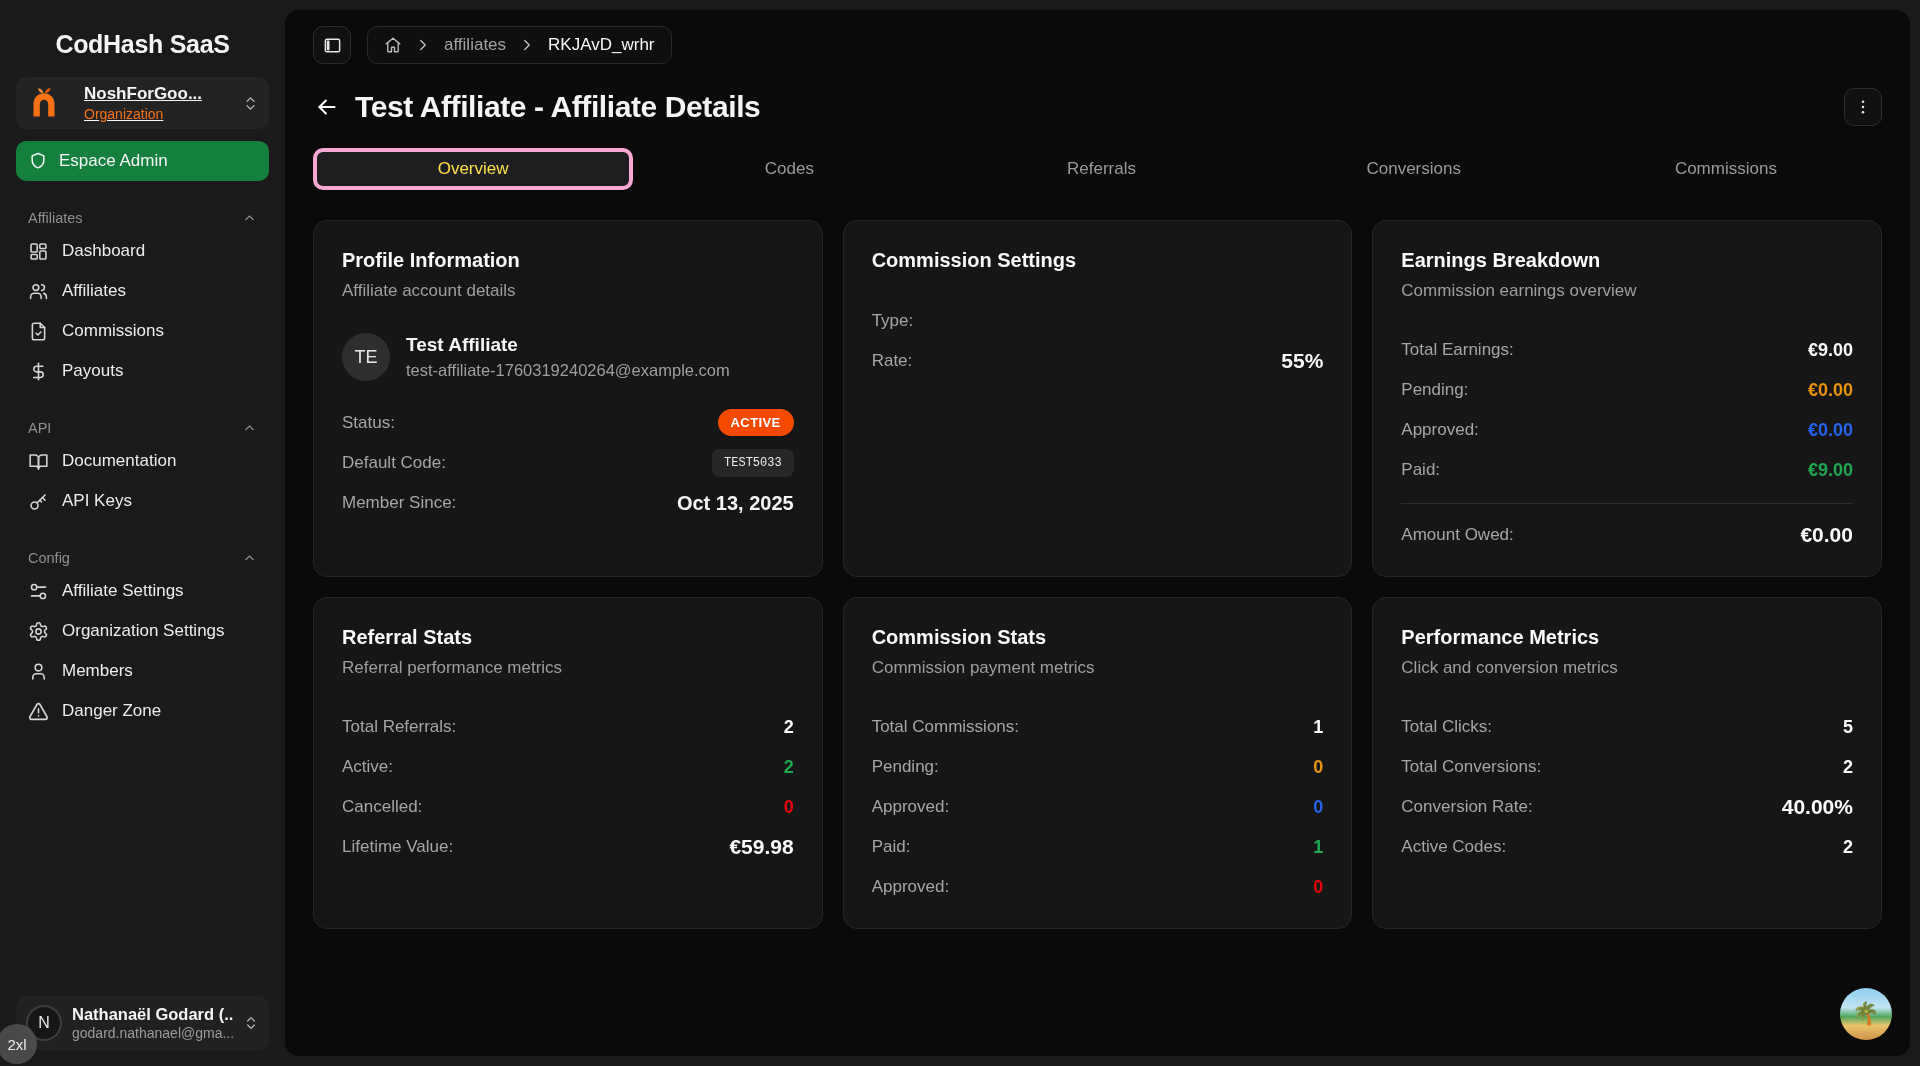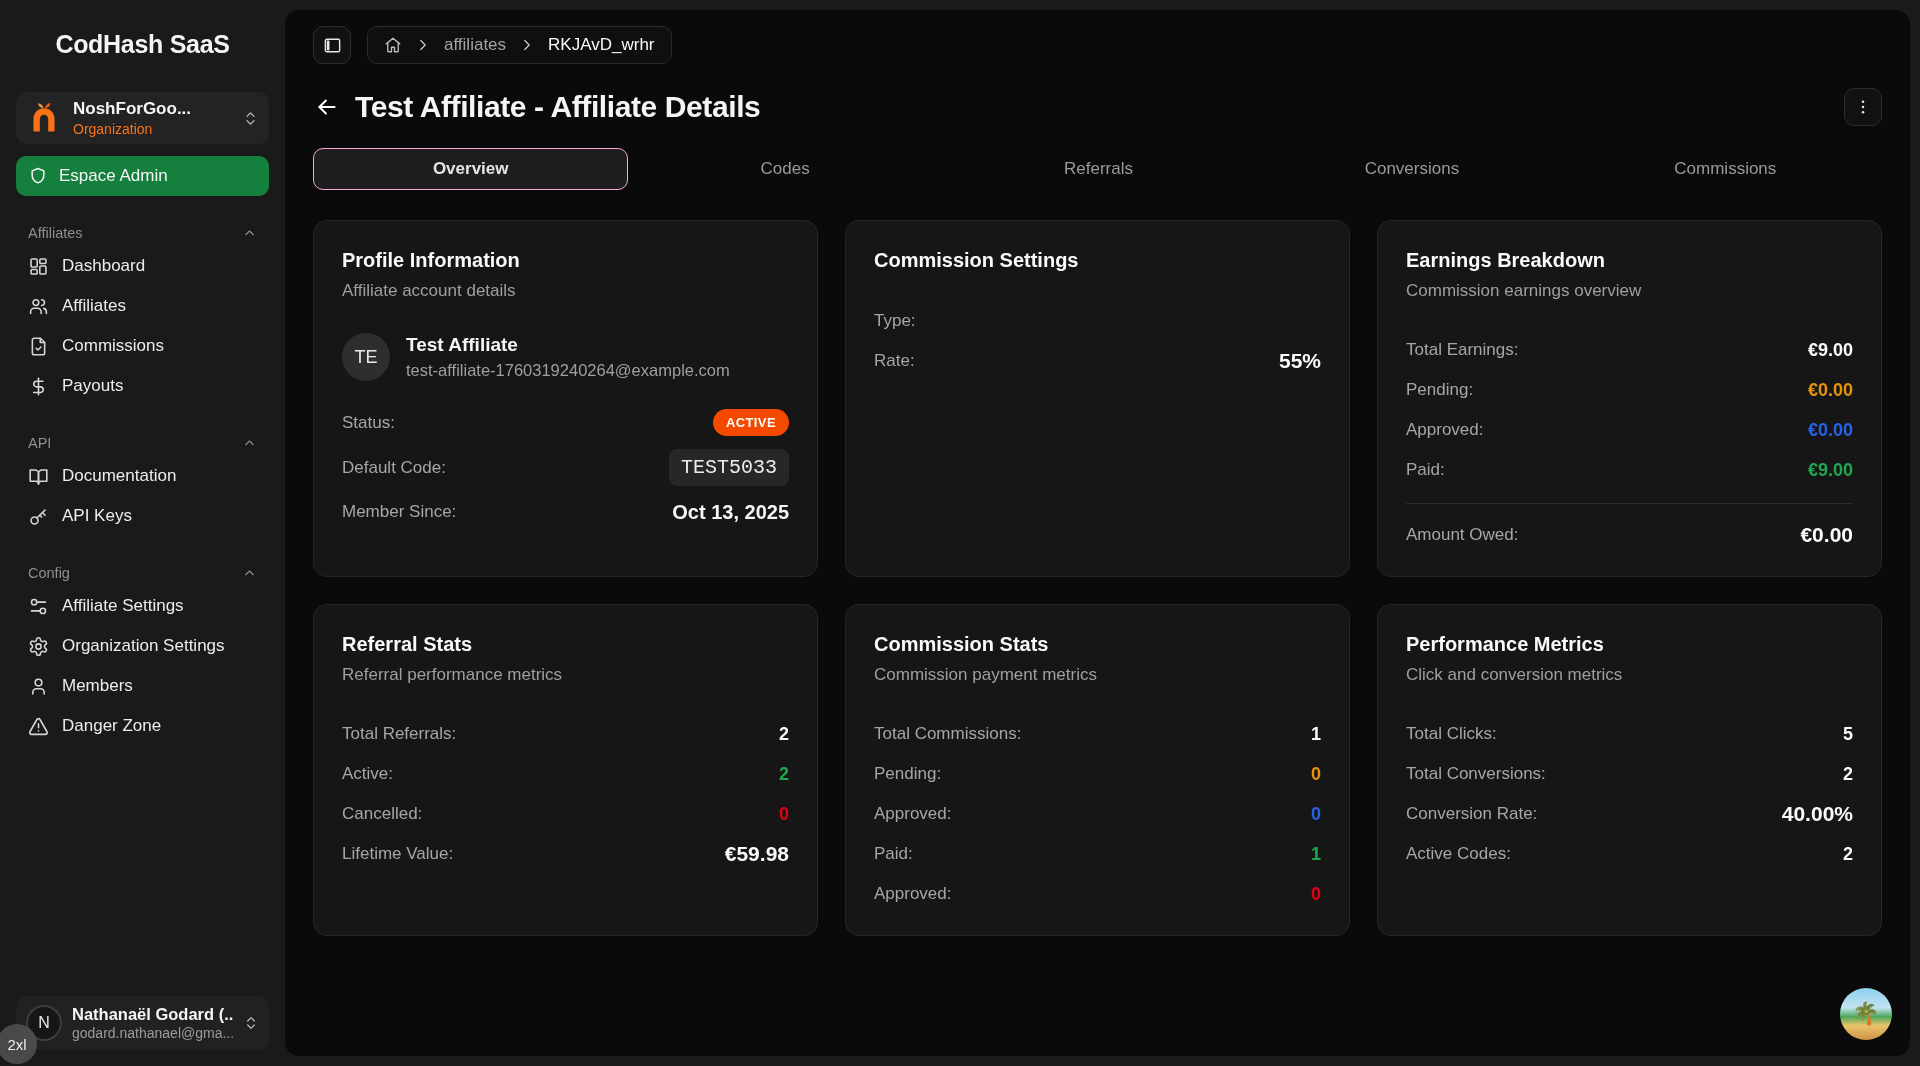--- a/index.html
+++ b/index.html
@@ -14,21 +14,21 @@
     --panel:#0a0a0a; --card:#161616; --border:#262626;
     --muted:#a1a1a1; --text:#fafafa;
     --amber:#e8930b; --blue:#2563eb; --green:#1fa84f; --red:#e7000b;
     --accent:#f54900;
   }
   .ic { stroke:currentColor; fill:none; stroke-width:1.8; stroke-linecap:round; stroke-linejoin:round; flex:none; }
 
   
   .sidebar { width:285px; height:100%; padding:0 16px; position:relative; flex:none; }
   .app-title { margin-top:30px; text-align:center; font-size:25px; font-weight:700; letter-spacing:-0.3px; }
-  .org-card { margin-top:33px; height:52px; background:#232323; border-radius:10px; display:flex; align-items:center; gap:11px; padding:0 10px; cursor:pointer; }
+  .org-card { margin-top:18px; height:52px; background:#232323; border-radius:10px; display:flex; align-items:center; gap:22px; padding:0 10px; cursor:pointer;text-decoration:underline; }
   .org-logo { width:36px; height:36px; }
   .org-meta { flex:1; min-width:0; }
   .org-name { font-size:17px; font-weight:700; white-space:nowrap; overflow:hidden; }
   .org-type { font-size:14px; color:#f97316; margin-top:2px; }
   .chev-ud { color:#bdbdbd; }
   .admin-item { margin-top:12px; height:40px; background:#15803d; border-radius:10px; display:flex; align-items:center; gap:11px; padding:0 12px; font-size:17px; cursor:pointer; }
   .sec { margin-top:24px; }
   .sec-head { display:flex; align-items:center; justify-content:space-between; padding:0 12px; color:#8f8f8f; font-size:14.5px; height:26px; cursor:pointer; }
   .nav-item { height:40px; display:flex; align-items:center; gap:13px; padding:0 12px; font-size:17px; color:#ececec; border-radius:9px; cursor:pointer; }
   .nav-item .ic { width:21px; height:21px; color:#d6d6d6; }
@@ -49,23 +49,23 @@
   .crumb { font-size:17px; color:#a3a3a3; cursor:pointer; }
   .crumb.current { color:#fafafa; cursor:default; }
 
   .page-head { margin-top:24px; display:flex; align-items:center; }
   .back-btn { color:#fff; width:28px; height:28px; margin-right:14px; display:flex; align-items:center; justify-content:center; cursor:pointer; }
   .page-title { font-size:30px; font-weight:700; letter-spacing:-0.4px; }
   .kebab-btn { margin-left:auto; }
 
   .tabs { margin-top:22px; display:flex; height:42px; }
   .tab { flex:1; display:flex; align-items:center; justify-content:center; font-size:17px; color:#9a9a9a; border-radius:10px; cursor:pointer; }
-  .tab.active { background:#1e1e21; border:1px solid #f9a8d4; color:#e5e5e5; font-weight:700; }
-
-  .grid { margin-top:30px; display:grid; grid-template-columns:repeat(3,1fr); gap:27px;border-radius:13px; }
+  .tab.active { background:#1e1e21; border:4px solid #f9a8d4; color:#fde047; font-weight:400; }
+
+  .grid { margin-top:30px; display:grid; grid-template-columns:repeat(3,1fr); gap:20px;border-radius:13px; }
   .card { background:var(--card); border:1px solid var(--border); border-radius:14px; padding:28px; min-height:304px; }
   .card-title { font-size:20px; font-weight:700; color:#fafafa; }
   .card-sub { margin-top:9px; font-size:17px; color:#9f9f9f; }
   .rows { margin-top:36px; }
   .row { display:flex; justify-content:space-between; align-items:center; min-height:26px; }
   .rows .row + .row { margin-top:14px; }
   .lbl { font-size:17px; color:#a6a6a6; }
   .val { font-size:18px; font-weight:700; color:#fafafa; }
   .val[data-tone="amber"]{ color:var(--amber); font-weight:600; }
   .val[data-tone="blue"]{ color:var(--blue); font-weight:600; }
@@ -75,21 +75,21 @@
   .divider { border:none; border-top:1px solid #2c2c2c; margin-top:20px; }
   .owed-row { margin-top:18px; }
 
   .person { margin-top:32px; display:flex; align-items:center; gap:16px; }
   .p-avatar { width:48px; height:48px; border-radius:50%; background:#2e2e2e; display:flex; align-items:center; justify-content:center; font-size:18px; color:#e8e8e8; }
   .p-name { font-size:19px; font-weight:700; }
   .p-email { font-size:16.5px; color:#9f9f9f; margin-top:5px; }
   .profile-rows { margin-top:28px; }
   .profile-rows .row + .row { margin-top:13px; }
   .badge { background:var(--accent); color:#fff; font-size:13px; font-weight:700; letter-spacing:.4px; padding:6px 13px; border-radius:999px; }
-  .code-chip { font-family:"Liberation Mono","DejaVu Sans Mono",monospace; font-size:20px; background:#272727; color:#ededed; border-radius:8px; padding:7px 12px; }
+  .code-chip { font-family:"Liberation Mono","DejaVu Sans Mono",monospace; font-size:12px; background:#272727; color:#ededed; border-radius:8px; padding:7px 12px; }
   .member-val { font-size:20px; font-weight:600; }
 
   .island { position:absolute; right:18px; bottom:16px; width:52px; height:52px; border-radius:50%; overflow:hidden; cursor:pointer;
     background:linear-gradient(180deg,#8ecfef 0%,#c2e4f1 38%,#4da85e 55%,#e9c36b 72%,#cf9348 100%);
     display:flex; align-items:center; justify-content:center; font-size:22px; box-shadow:0 0 0 1px rgba(0,0,0,.4); }
 </style>
 </head>
 <body>
 
 <aside class="sidebar">

